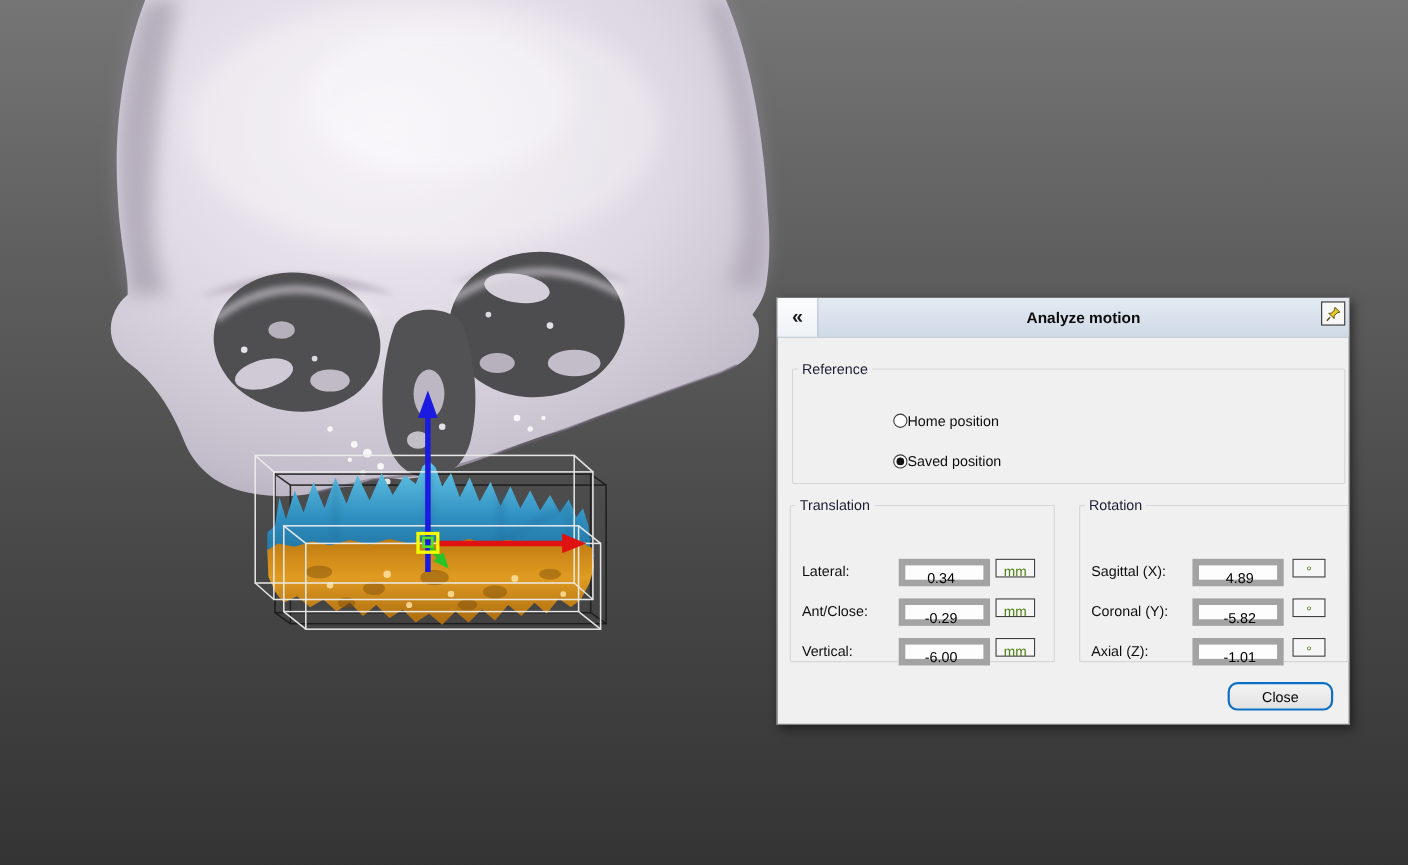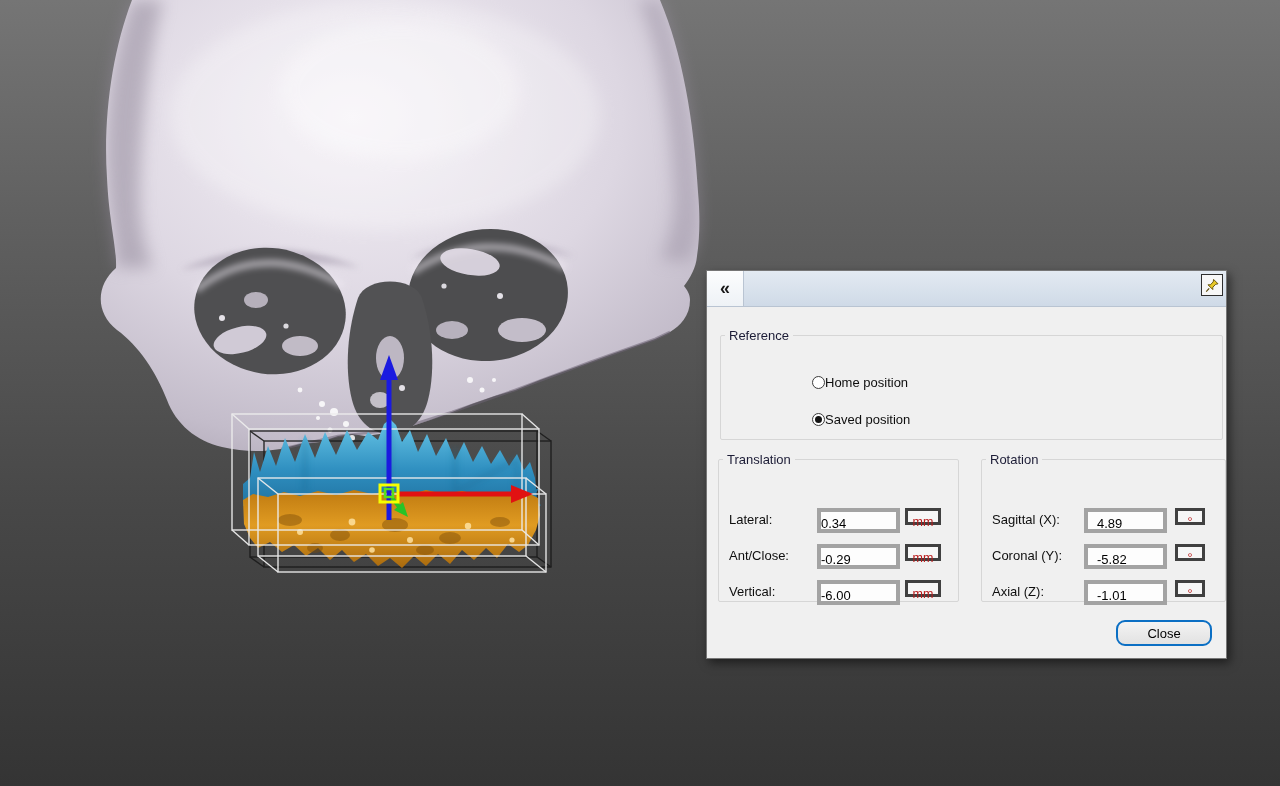--- a/index.html
+++ b/index.html
@@ -64,28 +64,28 @@
   .radio.checked::after{
     content:"";position:absolute;left:2px;top:2px;right:2px;bottom:2px;
     background:#141414;border-radius:50%;
   }
   .f-row{position:absolute;height:25px;}
   .f-row .flabel{
     position:absolute;left:10px;top:4px;font-size:13px;color:#0e0e0e;white-space:nowrap;text-align:center;
   }
   .f-row .val{
     position:absolute;top:0;height:25px;box-sizing:border-box;
-    background:#fdfdfd;border:4px solid #a3a3a3;
-    font-size:13px;color:#000;text-align:left;
+    background:#fdfdfd;border:6px solid #a3a3a3;
+    font-size:13px;color:#000;text-align:center;
     padding:4px 6px 0 0;
   }
   .f-row .unit{
     position:absolute;top:0;height:17px;box-sizing:border-box;
-    background:#f6f6f6;border:3px solid #404040;
-    font-size:12.5px;color:#b91c1c;text-align:center;padding-top:4px;
+    background:#f6f6f6;border:1px solid #404040;
+    font-size:12.5px;color:#4d7c0f;text-align:center;padding-top:4px;
   }
   .grp-translation .val{left:98px;width:83px;}
   .grp-translation .unit{left:186px;width:36px;}
   .grp-rotation .val{left:102px;width:83px;padding-left:9px;}
   .grp-rotation .unit{left:193px;width:30px;}
   .row1{top:41px;} .row2{top:77px;} .row3{top:113px;}
 
   .close-btn{
     position:absolute;right:14px;bottom:12px;width:96px;height:26px;
     background:linear-gradient(180deg,#f3f3f3,#e2e2e2);
@@ -272,20 +272,21 @@
     <g>
       <rect x="380" y="485" width="18" height="17" fill="none" stroke="#f6ff00" stroke-width="3"></rect>
       <rect x="385" y="489" width="8" height="8" fill="none" stroke="#58e21b" stroke-width="2.5"></rect>
     </g>
   </svg>
 </div>
 
 <div class="dialog">
   <div class="dlg-header">
     <button class="collapse-btn">«</button>
+    <div class="dlg-title">Analyze motion</div>
   </div>
   <button class="pin-btn">
     <svg width="15" height="15" viewBox="0 0 15 15">
       <path d="M8.6,1.4 L13,5.8 L10.7,6.3 L7.8,9.2 L7.8,11.6 L3,6.8 L5.4,6.8 L8.2,3.9 Z" fill="#e7c827" stroke="#5c4a08" stroke-width="0.9"></path>
       <line x1="4.2" y1="10.4" x2="1.2" y2="13.6" stroke="#5c4a08" stroke-width="1.2"></line>
     </svg>
   </button>
 
   <fieldset class="group grp-reference">
     <legend>Reference</legend>

